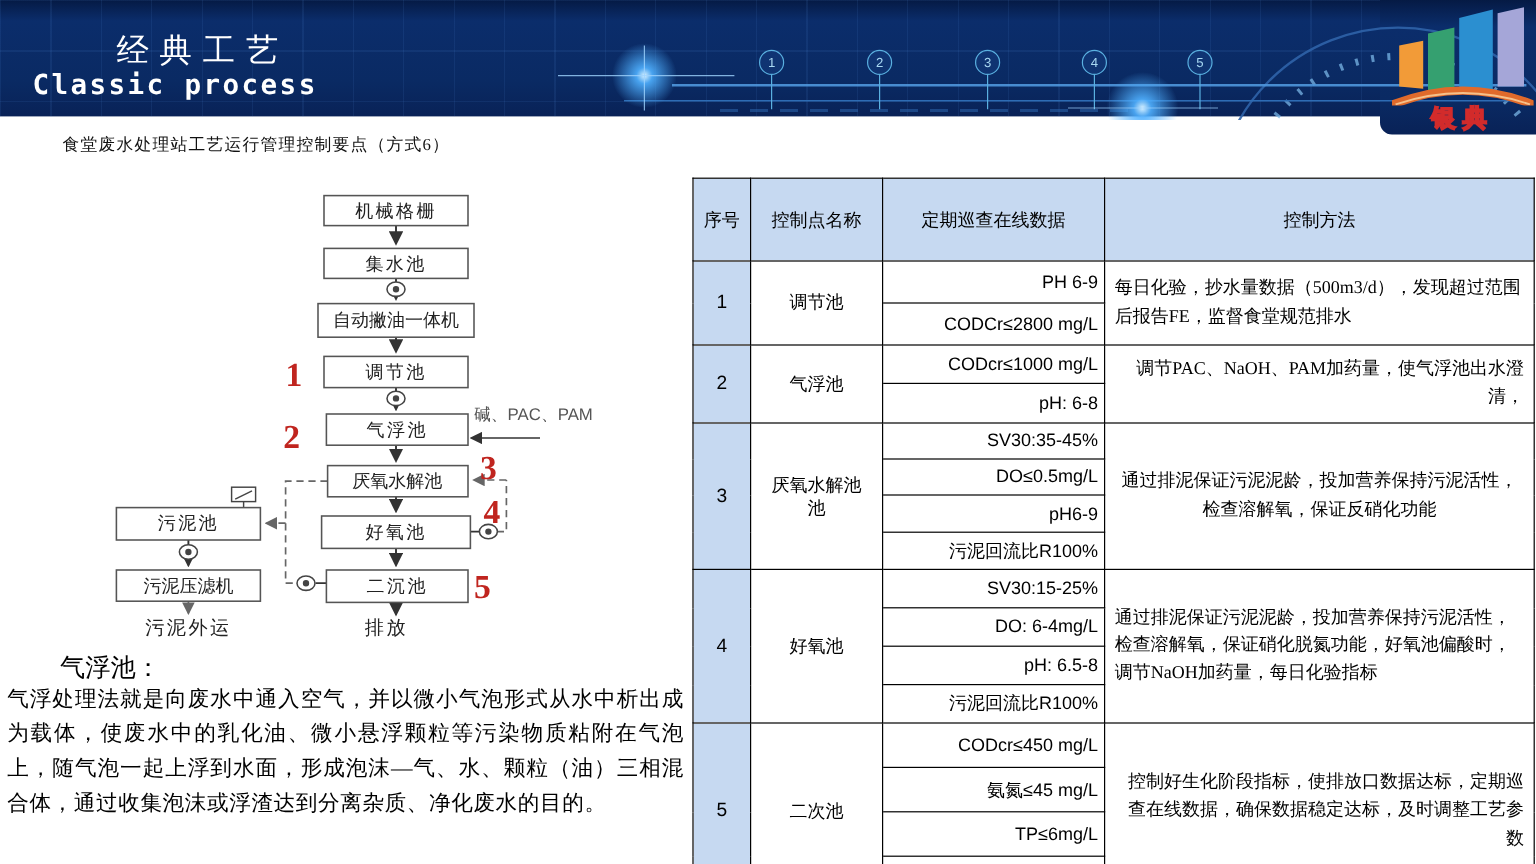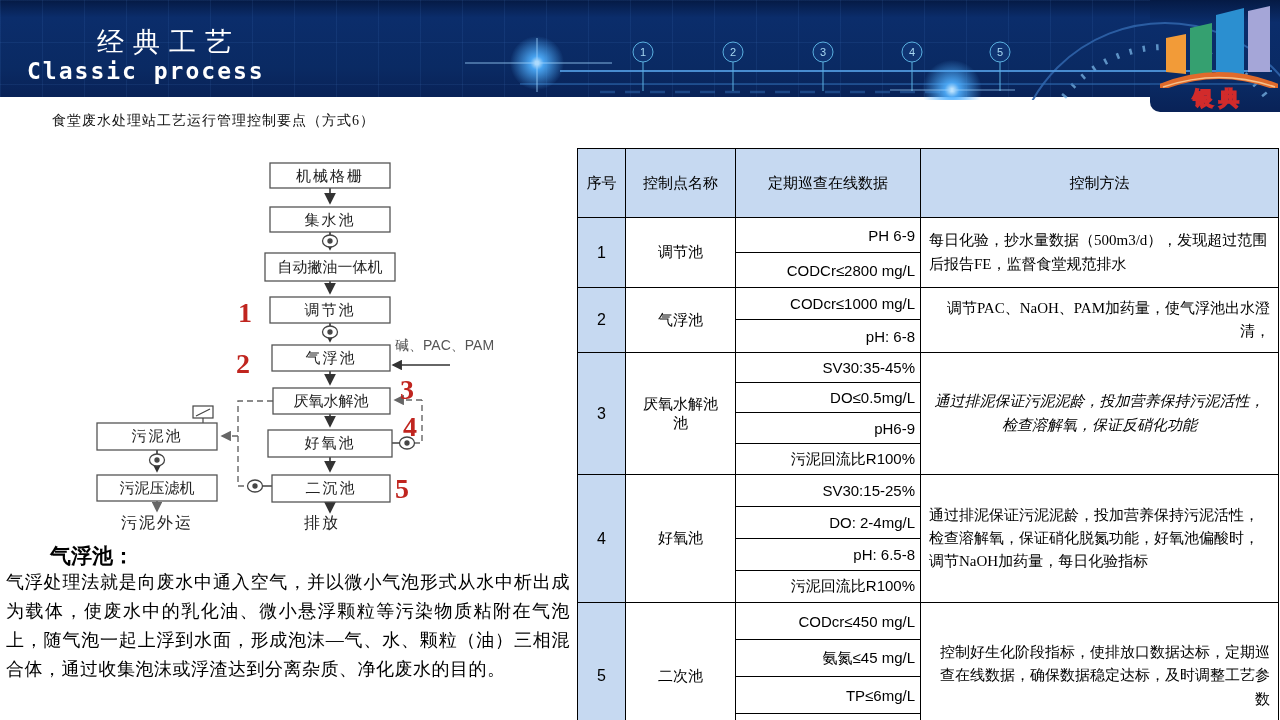--- a/index.html
+++ b/index.html
@@ -39,21 +39,21 @@
     text-shadow:0 0 1px #d22b2b;
     font-family:"Liberation Serif",serif;
   }
   
   .proc-title{
     position:absolute;left:52px;top:112px;width:520px;
     font-size:14px;color:#111;letter-spacing:1px;z-index:2;
   }
   .diagram{position:absolute;left:85px;top:152px;z-index:2;}
   .note-head{
-    position:absolute;left:50px;top:542px;font-size:21px;font-weight:bold;color:#000;z-index:2;
+    position:absolute;left:50px;top:542px;font-size:21px;font-weight:normal;color:#000;z-index:2;
   }
   .note-body{
     position:absolute;left:6px;top:568px;width:564px;
     font-size:18px;line-height:29px;letter-spacing:.5px;color:#000;z-index:2;
     text-align:justify;
   }
   
   .ctl-table{
     position:absolute;left:577px;top:112px;z-index:2;
     border-collapse:collapse;table-layout:fixed;width:701px;
@@ -273,39 +273,39 @@
         <td rowspan="2" class="c-method" style="text-align: right;">调节PAC、NaOH、PAM加药量，使气浮池出水澄清，</td>
       </tr>
       <tr style="height: 33px;">
         <td class="c-param">pH: 6-8</td>
       </tr>
       <tr style="height: 30px;">
         <td rowspan="4" class="c-no">3</td>
         <td rowspan="4" class="c-name">厌氧水解池
 池</td>
         <td class="c-param">SV30:35-45%</td>
-        <td rowspan="4" class="c-method" style="text-align: center; font-style: italic;">通过排泥保证污泥泥龄，投加营养保持污泥活性，检查溶解氧，保证反硝化功能</td>
+        <td rowspan="4" class="c-method" style="text-align: center;">通过排泥保证污泥泥龄，投加营养保持污泥活性，检查溶解氧，保证反硝化功能</td>
       </tr>
       <tr style="height: 30px;">
         <td class="c-param">DO≤0.5mg/L</td>
       </tr>
       <tr style="height: 31px;">
         <td class="c-param">pH6-9</td>
       </tr>
       <tr style="height: 31px;">
         <td class="c-param">污泥回流比R100%</td>
       </tr>
       <tr style="height: 32px;">
         <td rowspan="4" class="c-no">4</td>
         <td rowspan="4" class="c-name">好氧池</td>
         <td class="c-param">SV30:15-25%</td>
         <td rowspan="4" class="c-method" style="text-align: left;">通过排泥保证污泥泥龄，投加营养保持污泥活性，检查溶解氧，保证硝化脱氮功能，好氧池偏酸时，调节NaOH加药量，每日化验指标</td>
       </tr>
       <tr style="height: 32px;">
-        <td class="c-param">DO: 2-4mg/L</td>
+        <td class="c-param">DO: 6-4mg/L</td>
       </tr>
       <tr style="height: 32px;">
         <td class="c-param">pH: 6.5-8</td>
       </tr>
       <tr style="height: 32px;">
         <td class="c-param">污泥回流比R100%</td>
       </tr>
       <tr style="height: 37px;">
         <td rowspan="4" class="c-no">5</td>
         <td rowspan="4" class="c-name">二次池</td>

